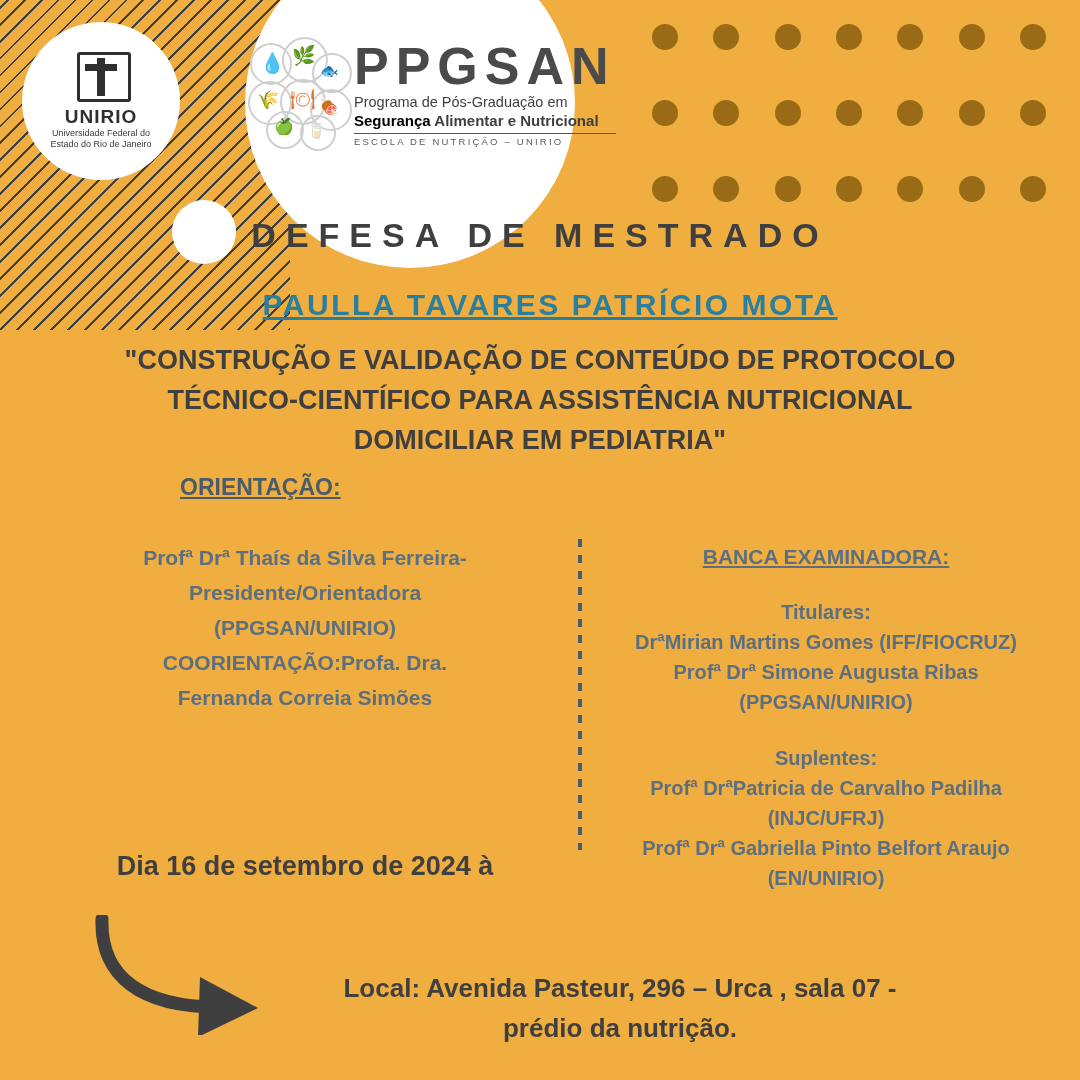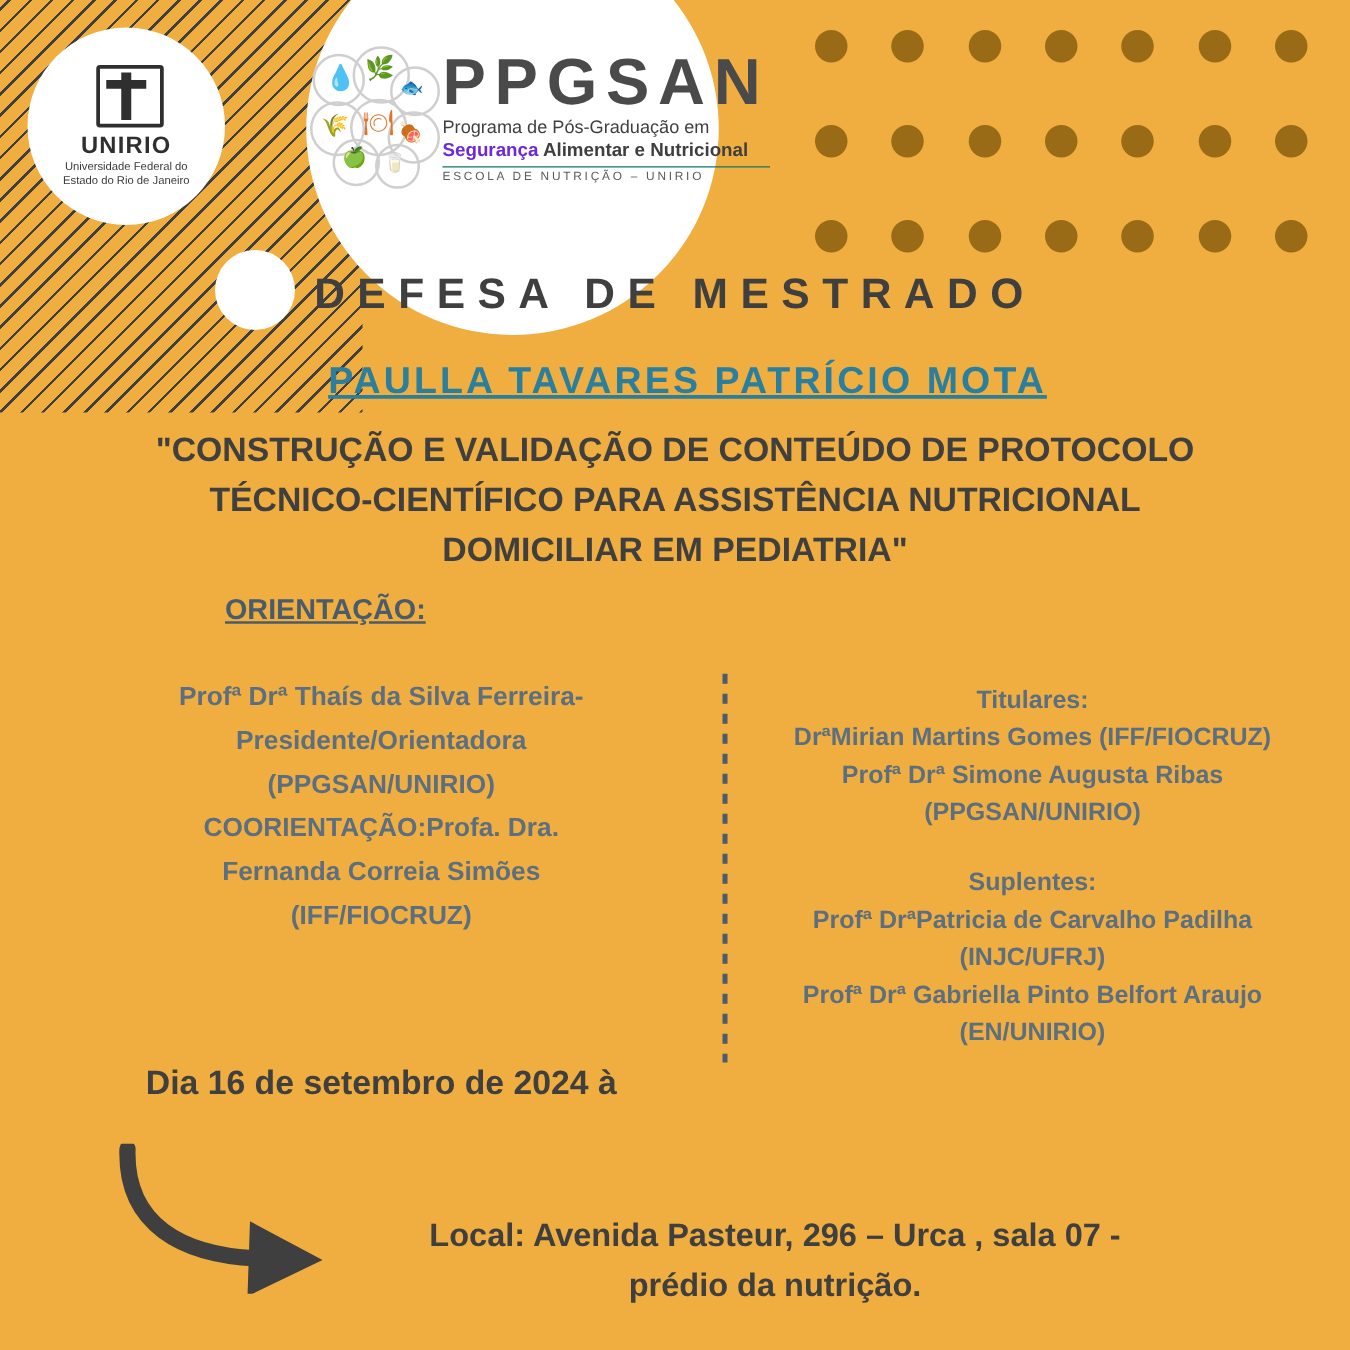--- a/index.html
+++ b/index.html
@@ -160,21 +160,21 @@
     font-size: 14.5px;
     color: #3f3f3f;
     line-height: 18px;
   }
   .ppgsan-l2 {
     font-size: 15px;
     font-weight: 700;
     color: #3f3f3f;
     line-height: 19px;
   }
-  .ppgsan-l2 b { color: #6d28d9; }
+  .ppgsan-l2 b { color: #000000; }
   .ppgsan-rule {
     border-top: 1px solid #0f766e;
     margin-top: 3px;
     padding-top: 2px;
     font-size: 9.5px;
     letter-spacing: 2.2px;
     color: #5a5a5a;
   }
 
   
@@ -383,26 +383,26 @@
 <div class="student">PAULLA TAVARES PATRÍCIO MOTA</div>
 <div class="thesis">"CONSTRUÇÃO E VALIDAÇÃO DE CONTEÚDO DE PROTOCOLO TÉCNICO-CIENTÍFICO PARA ASSISTÊNCIA NUTRICIONAL DOMICILIAR EM PEDIATRIA"</div>
 
 <div class="orient-title">ORIENTAÇÃO:</div>
 <div class="orient-body">
   <div>Profª Drª Thaís da Silva Ferreira-</div>
   <div>Presidente/Orientadora</div>
   <div>(PPGSAN/UNIRIO)</div>
   <div>COORIENTAÇÃO:Profa. Dra.</div>
   <div>Fernanda Correia Simões</div>
-  <div>(IFF/FIOCRUZ)</div>
 </div>
 
 <div class="divider"></div>
 
 <div class="banca">
+  <div class="banca-title">BANCA EXAMINADORA:</div>
   <div class="banca-sub">Titulares:</div>
   <div class="banca-list">
     <div>DrªMirian Martins Gomes (IFF/FIOCRUZ)</div>
     <div>Profª Drª Simone Augusta Ribas</div>
     <div>(PPGSAN/UNIRIO)</div>
   </div>
   <div class="banca-gap"></div>
   <div class="banca-sub">Suplentes:</div>
   <div class="banca-list">
     <div>Profª DrªPatricia de Carvalho Padilha</div>

